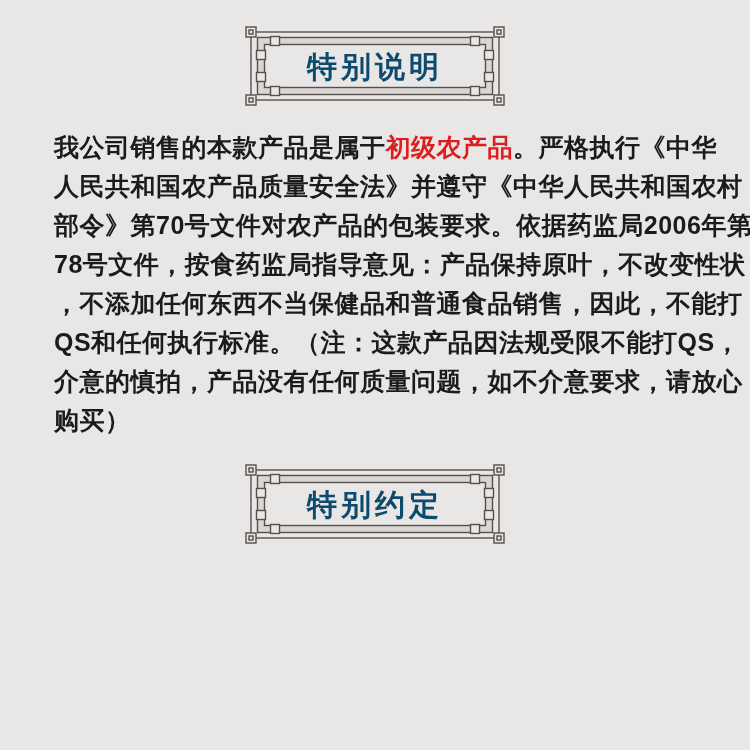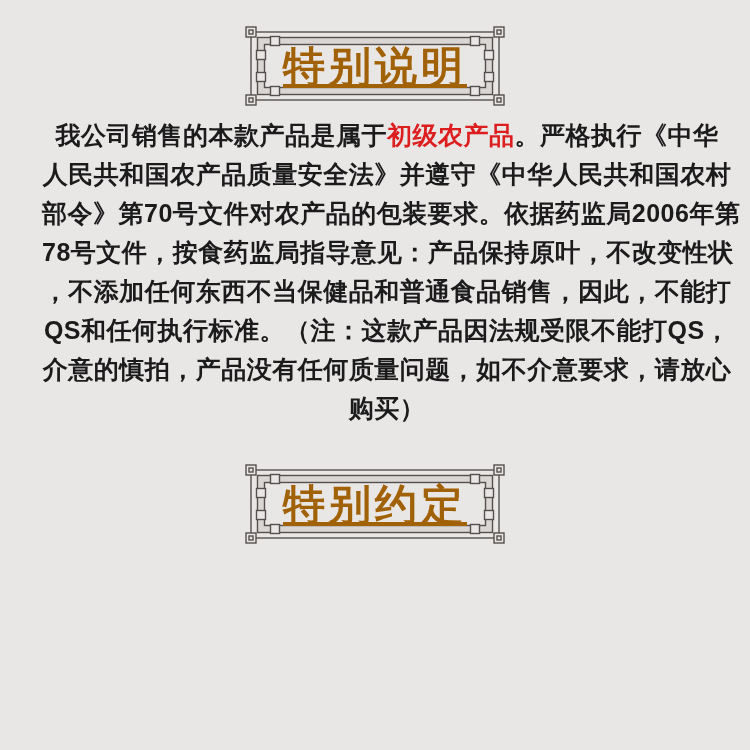--- a/index.html
+++ b/index.html
@@ -24,35 +24,34 @@
   }
   .title-frame.first  { top: 24px; }
   .title-frame.second { top: 462px; }
   .title-frame svg { position: absolute; inset: 0; width: 100%; height: 100%; }
   .thin { fill: none; stroke: #55504e; stroke-width: 1.4; }
   .bar  { fill: none; stroke: #d9d6d4; stroke-width: 7; }
   .knot { fill: #e9e6e6; stroke: #55504e; stroke-width: 1.4; }
   .title-text {
     position: absolute; inset: 0;
     display: flex; align-items: center; justify-content: center;
-    font-size: 42px; font-weight: 900; letter-spacing: 4px;
-    color: #a16207; padding-top: 2px; text-decoration: underline;
+    font-size: 30px; font-weight: 900; letter-spacing: 4px;
+    color: #0c4a6e; padding-top: 2px;
   }
 
   
   .para {
     position: absolute;
     left: 38px; width: 690px;
-    margin: 4px;
+    margin: 16px;
     font-size: 25px; font-weight: bold;
     line-height: 39px;
     color: #1b1b1b;
     white-space: pre;
     letter-spacing: 0.5px;
-    text-align: center;
   }
   .para.first  { top: 112px; }
   .para.second { top: 565px; }
 
   
   .watermark {
     position: absolute;
     right: 15px; top: 714px;
     font-family: "DejaVu Sans Mono", monospace;
     font-size: 21px;

